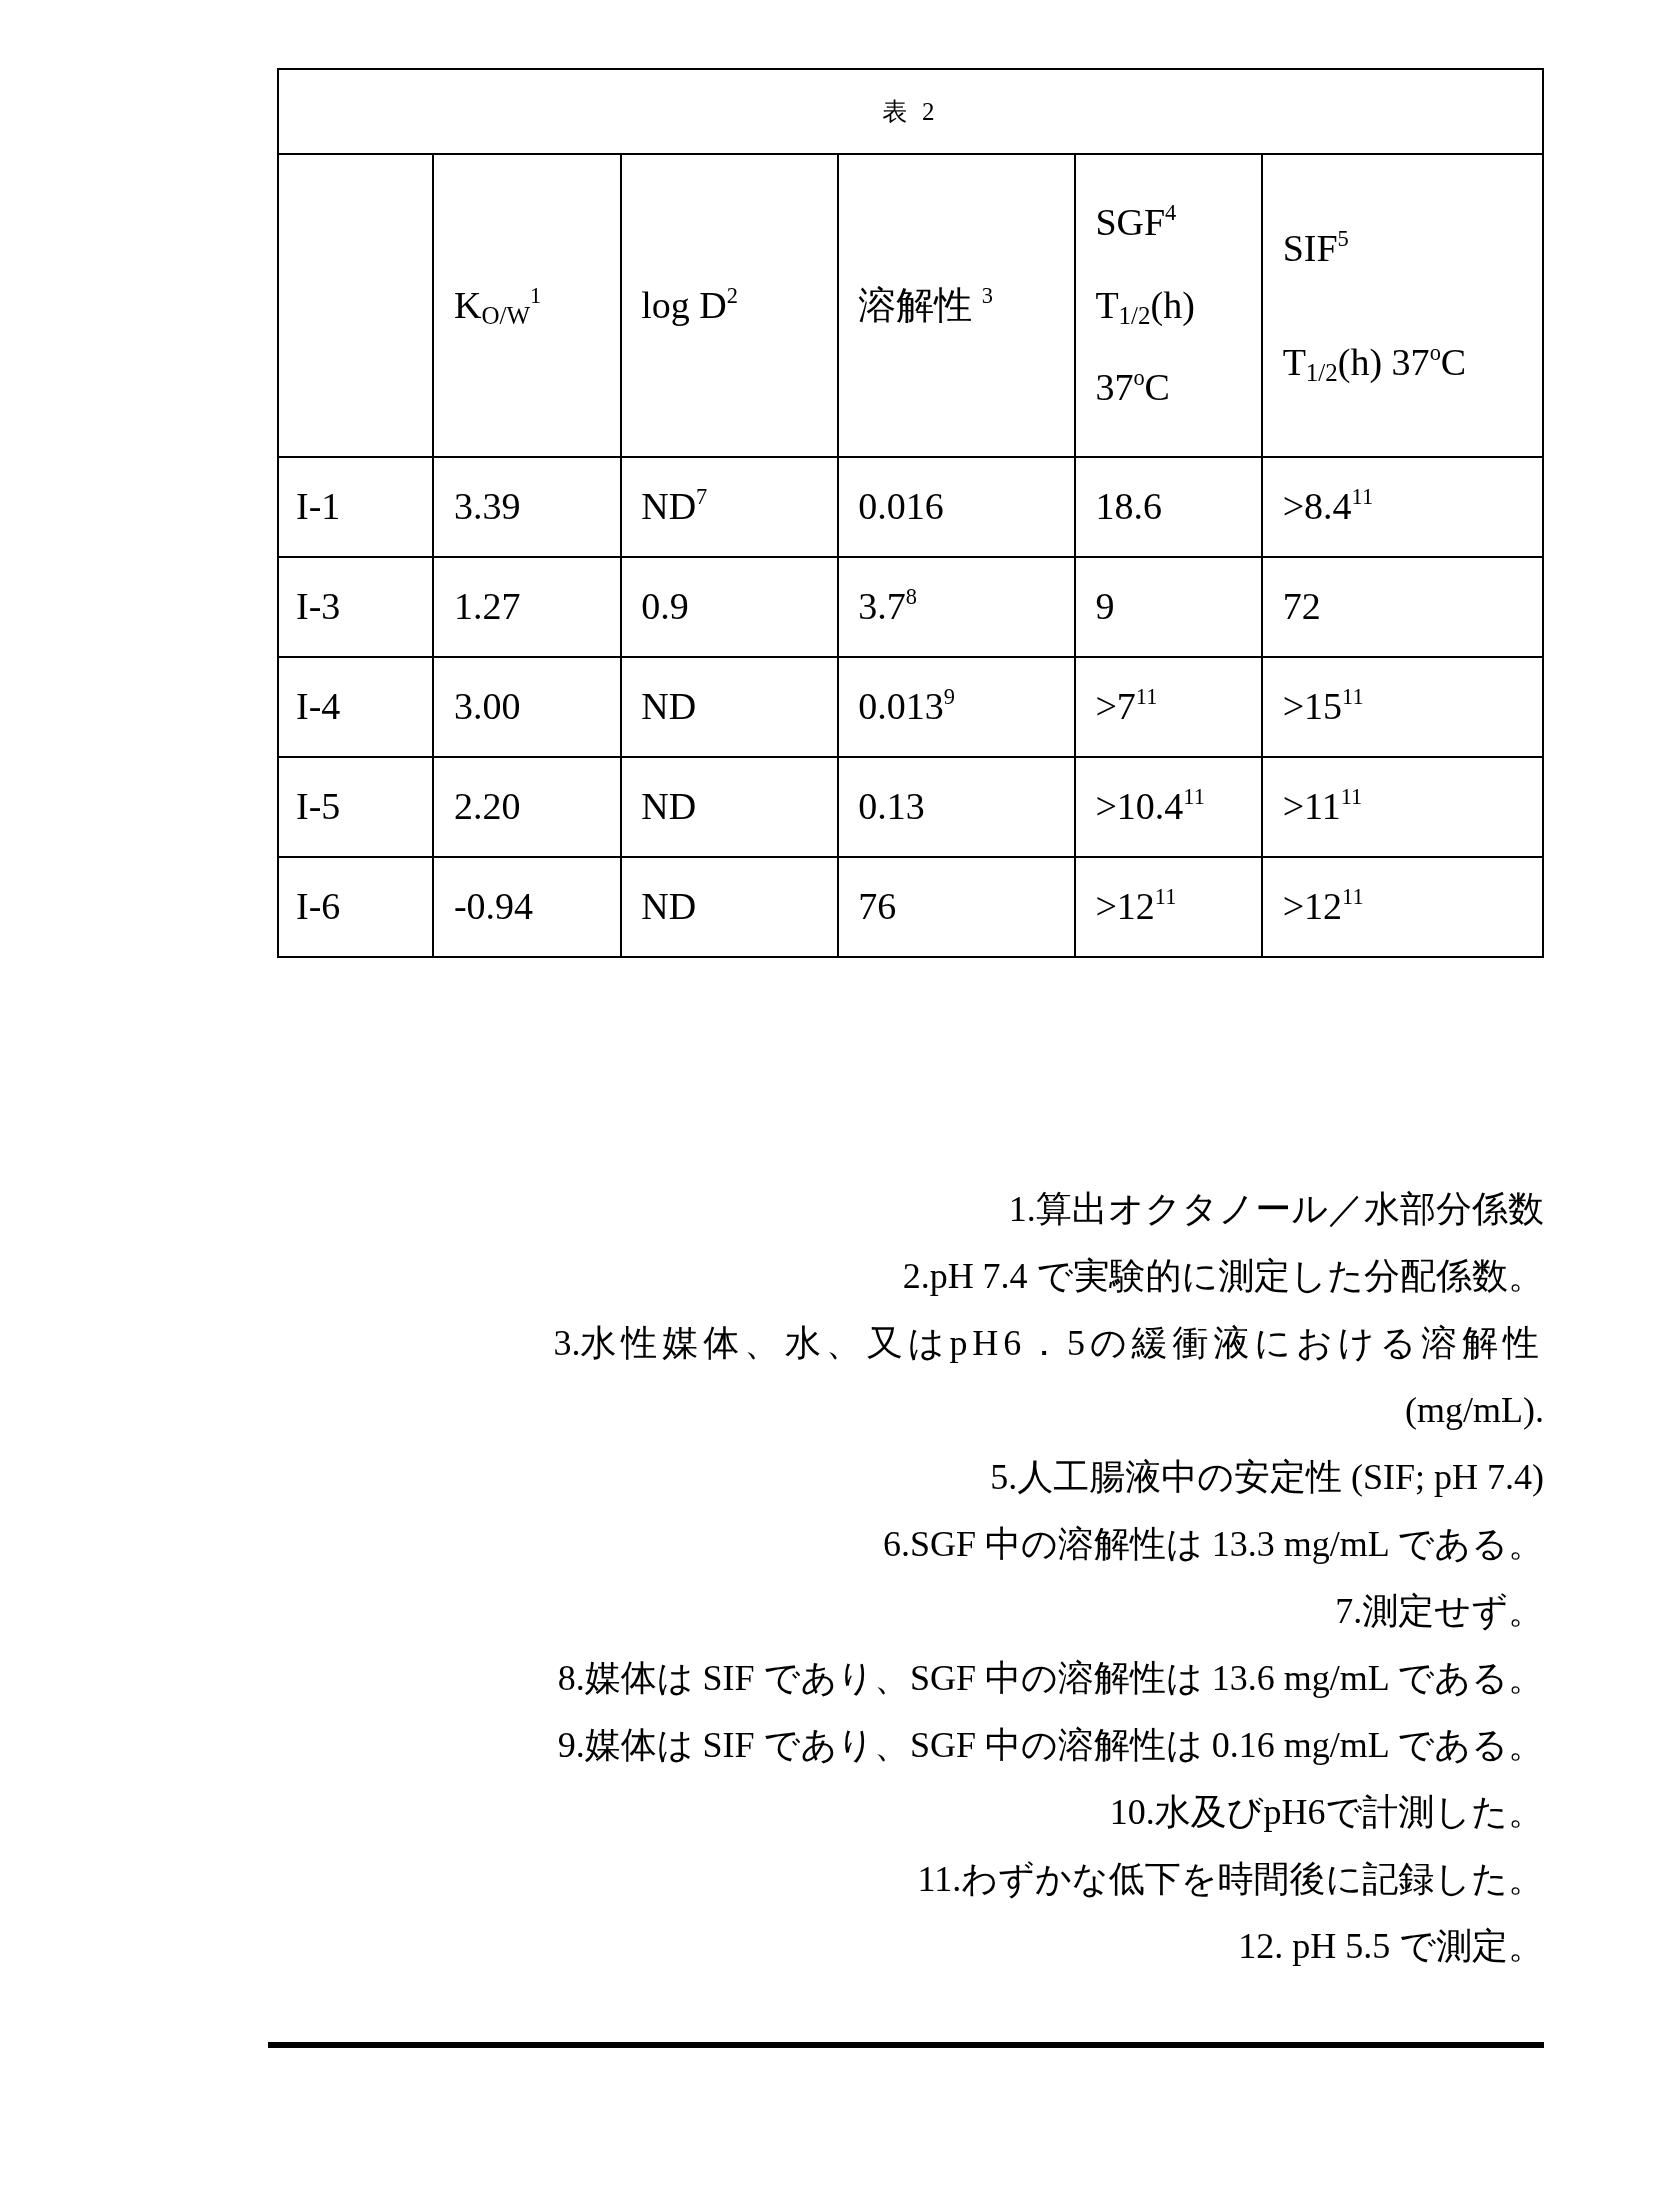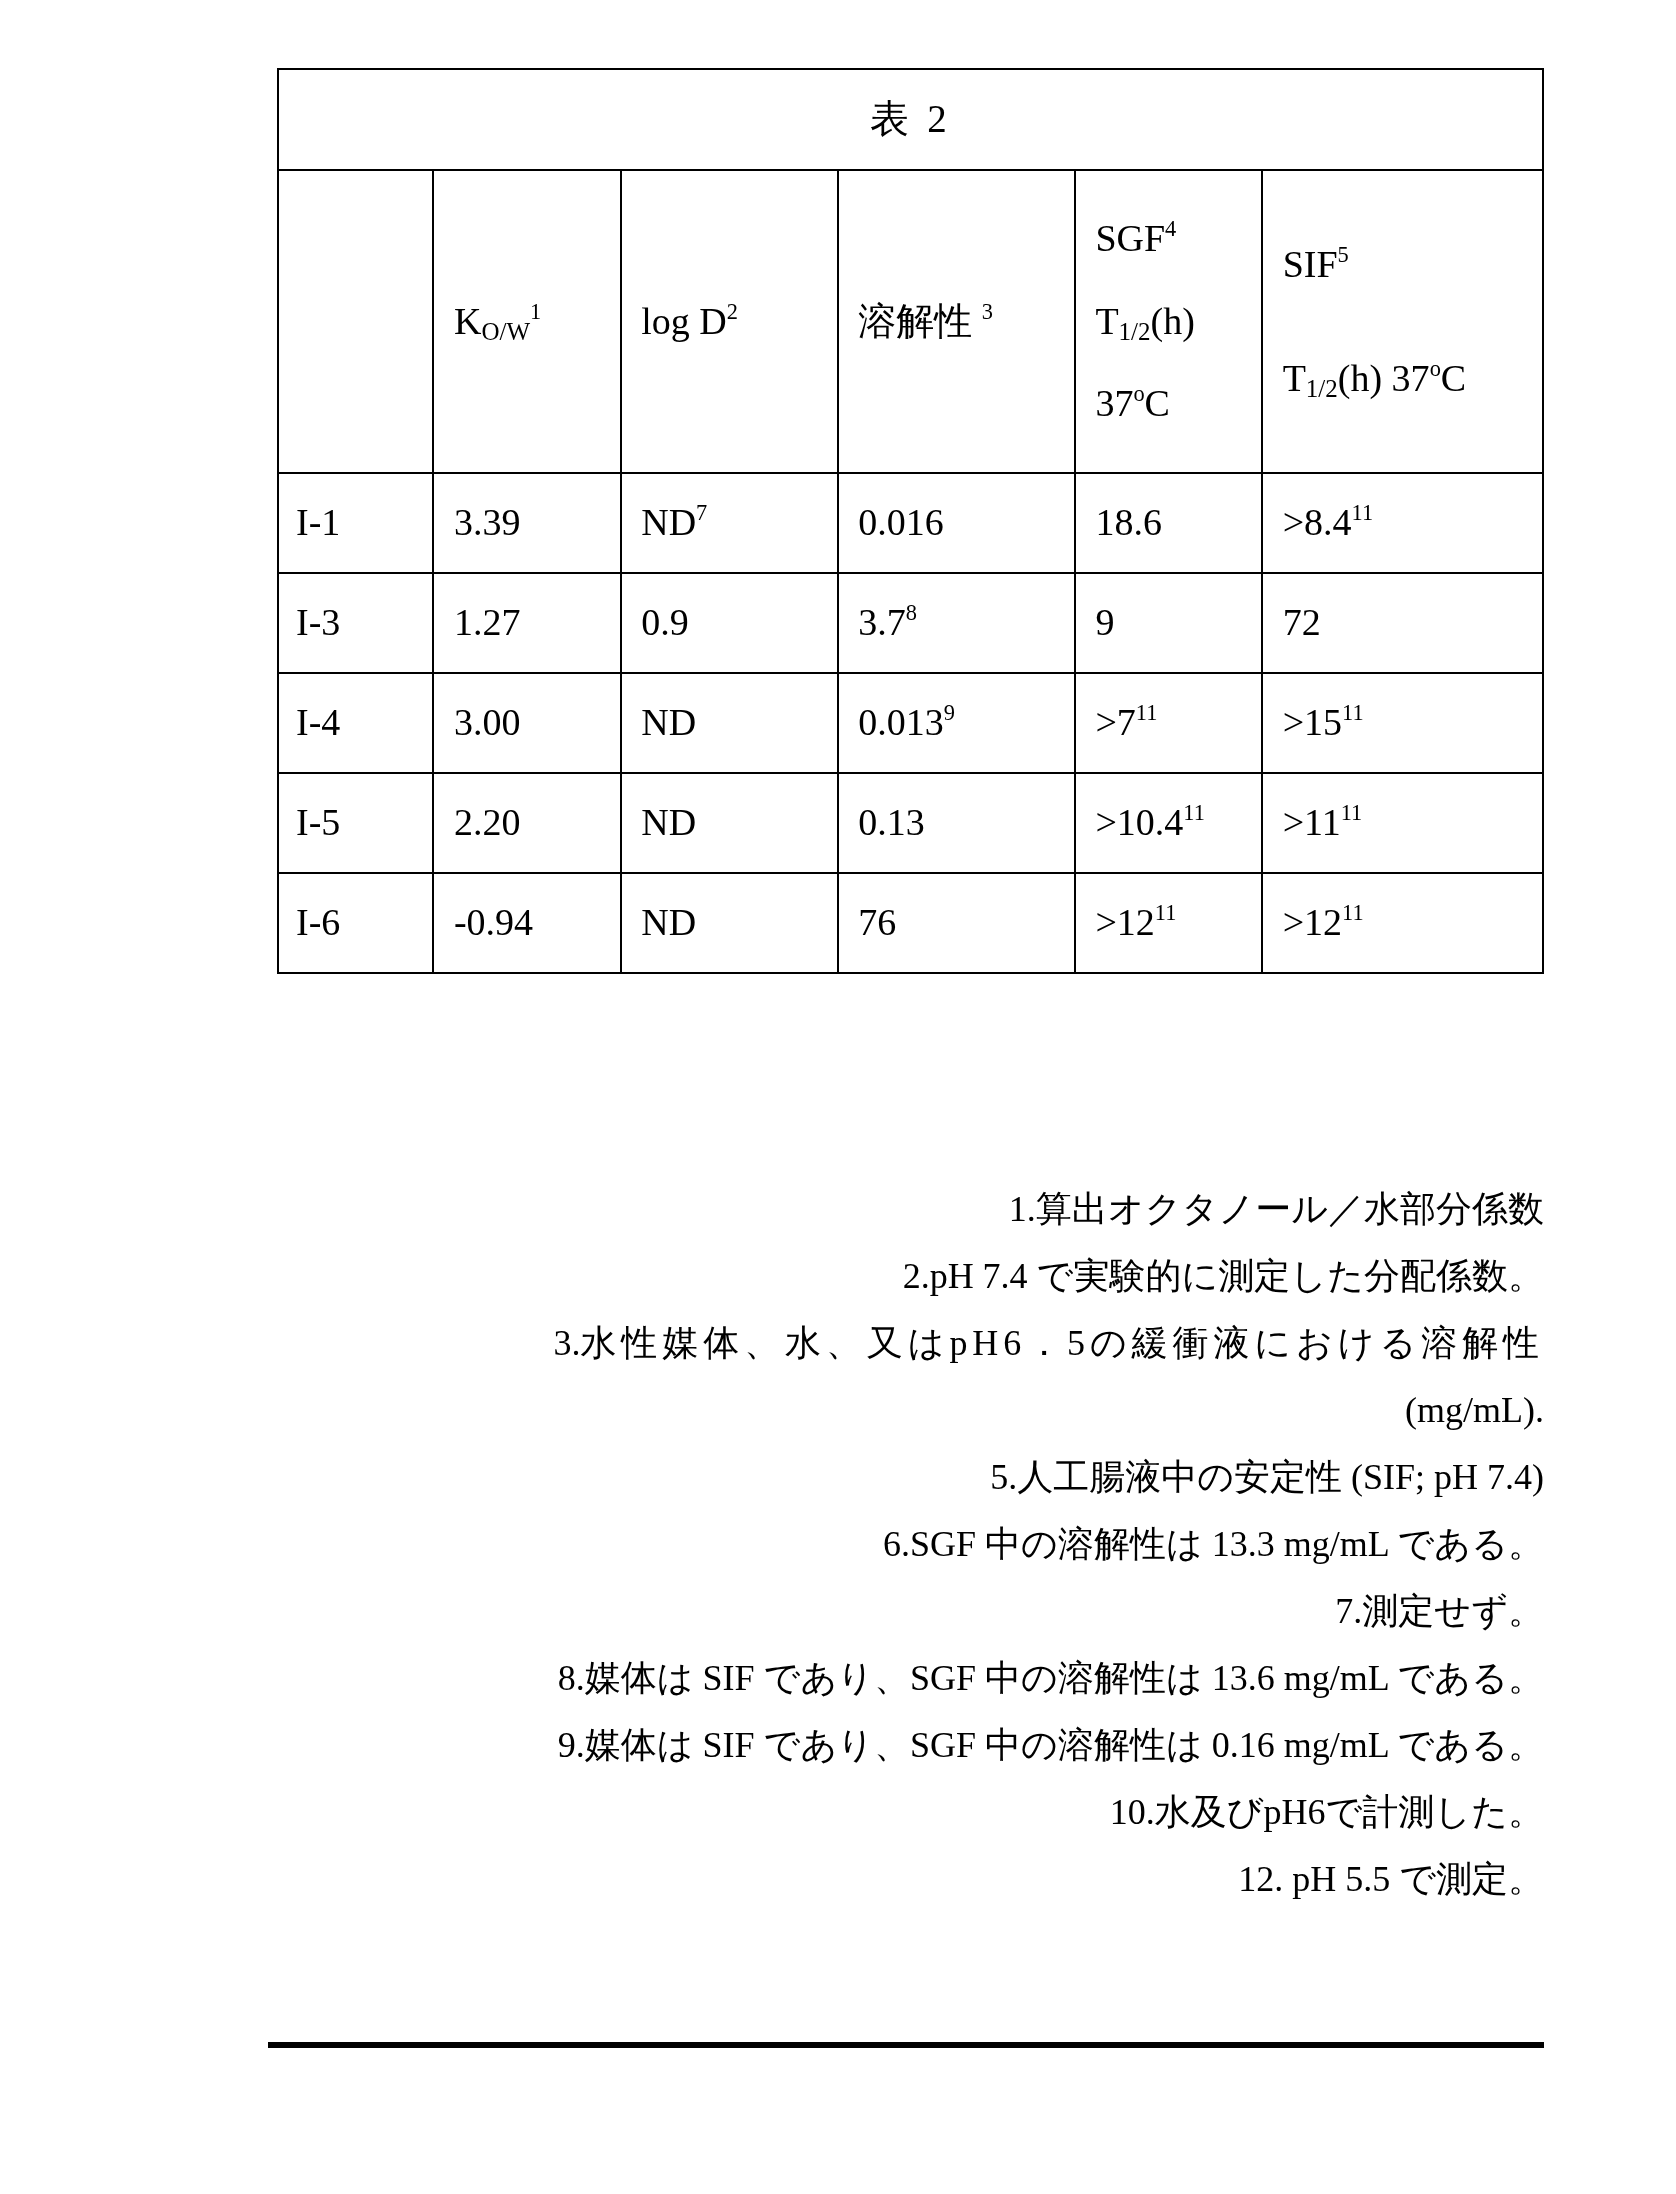--- a/index.html
+++ b/index.html
@@ -2,21 +2,21 @@
 <html style="font-size:11.2px"><head>
 <meta charset="utf-8">
 <style>
   html, body { margin: 0; padding: 0; background: #ffffff; }
   body { width: 1676px; height: 2194px; position: relative; color: #000;
          font-family: "Liberation Serif", "DejaVu Serif", serif; overflow: hidden; }
   .tbl { position: absolute; left: 277px; top: 68px; width: 1267px;
          border-collapse: collapse; table-layout: fixed; }
   .tbl td { border: 2.8px solid #000; font-size: 38px; vertical-align: middle;
             padding: 0 0 0 19.6px; line-height: 1.1; }
-  .tbl td.title { text-align: center; height: 67px; padding: 16px; font-size: 39px; letter-spacing: 4.2px; }
+  .tbl td.title { text-align: center; height: 67px; padding: 8px; font-size: 25px; letter-spacing: 4.2px; }
   .tbl tr.hdr td { height: 301px; }
   .tbl tr.row td { height: 98px; }
   .tbl td.first { padding-left: 17px; }
   sup { font-size: 22.4px; vertical-align: 0.65em; line-height: 0; }
   sub { font-size: 25px; vertical-align: -0.25em; line-height: 0; }
   .hline { display: block; }
   .hline + .hline { margin-top: 43px; }
   .sgf .hline + .hline { margin-top: 41px; }
   .sif .hline + .hline { margin-top: 72px; }
   .notes { position: absolute; left: 298px; top: 1176px; width: 1246px; font-size: 36px; text-align: right; }
@@ -109,17 +109,18 @@
     <div class="note"><span class="num">1.</span><span class="txt">算出オクタノール／水部分係数</span></div>
     <div class="note"><span class="num">2.</span><span class="txt">pH 7.4 で実験的に測定した分配係数。</span></div>
     <div class="note n3"><span class="num">3.</span><span class="txt">水性媒体、水、又はpH6．5の緩衝液における溶解性</span></div>
     <div class="note wrap"><span class="txt">(mg/mL).</span></div>
     <div class="note"><span class="num">5.</span><span class="txt">人工腸液中の安定性 (SIF; pH 7.4)</span></div>
     <div class="note"><span class="num">6.</span><span class="txt">SGF 中の溶解性は 13.3 mg/mL である。</span></div>
     <div class="note"><span class="num">7.</span><span class="txt">測定せず。</span></div>
     <div class="note"><span class="num">8.</span><span class="txt">媒体は SIF であり、SGF 中の溶解性は 13.6 mg/mL である。</span></div>
     <div class="note"><span class="num">9.</span><span class="txt">媒体は SIF であり、SGF 中の溶解性は 0.16 mg/mL である。</span></div>
     <div class="note n10"><span class="num">10.</span><span class="txt">水及びpH6で計測した。</span></div>
+    <div class="note n11"><span class="num">11.</span><span class="txt">わずかな低下を時間後に記録した。</span></div>
     <div class="note n12"><span class="num">12.</span><span class="txt"> pH 5.5 で測定。</span></div>
   </div>
 
 <div class="rule"></div>
 
 
 </body></html>

